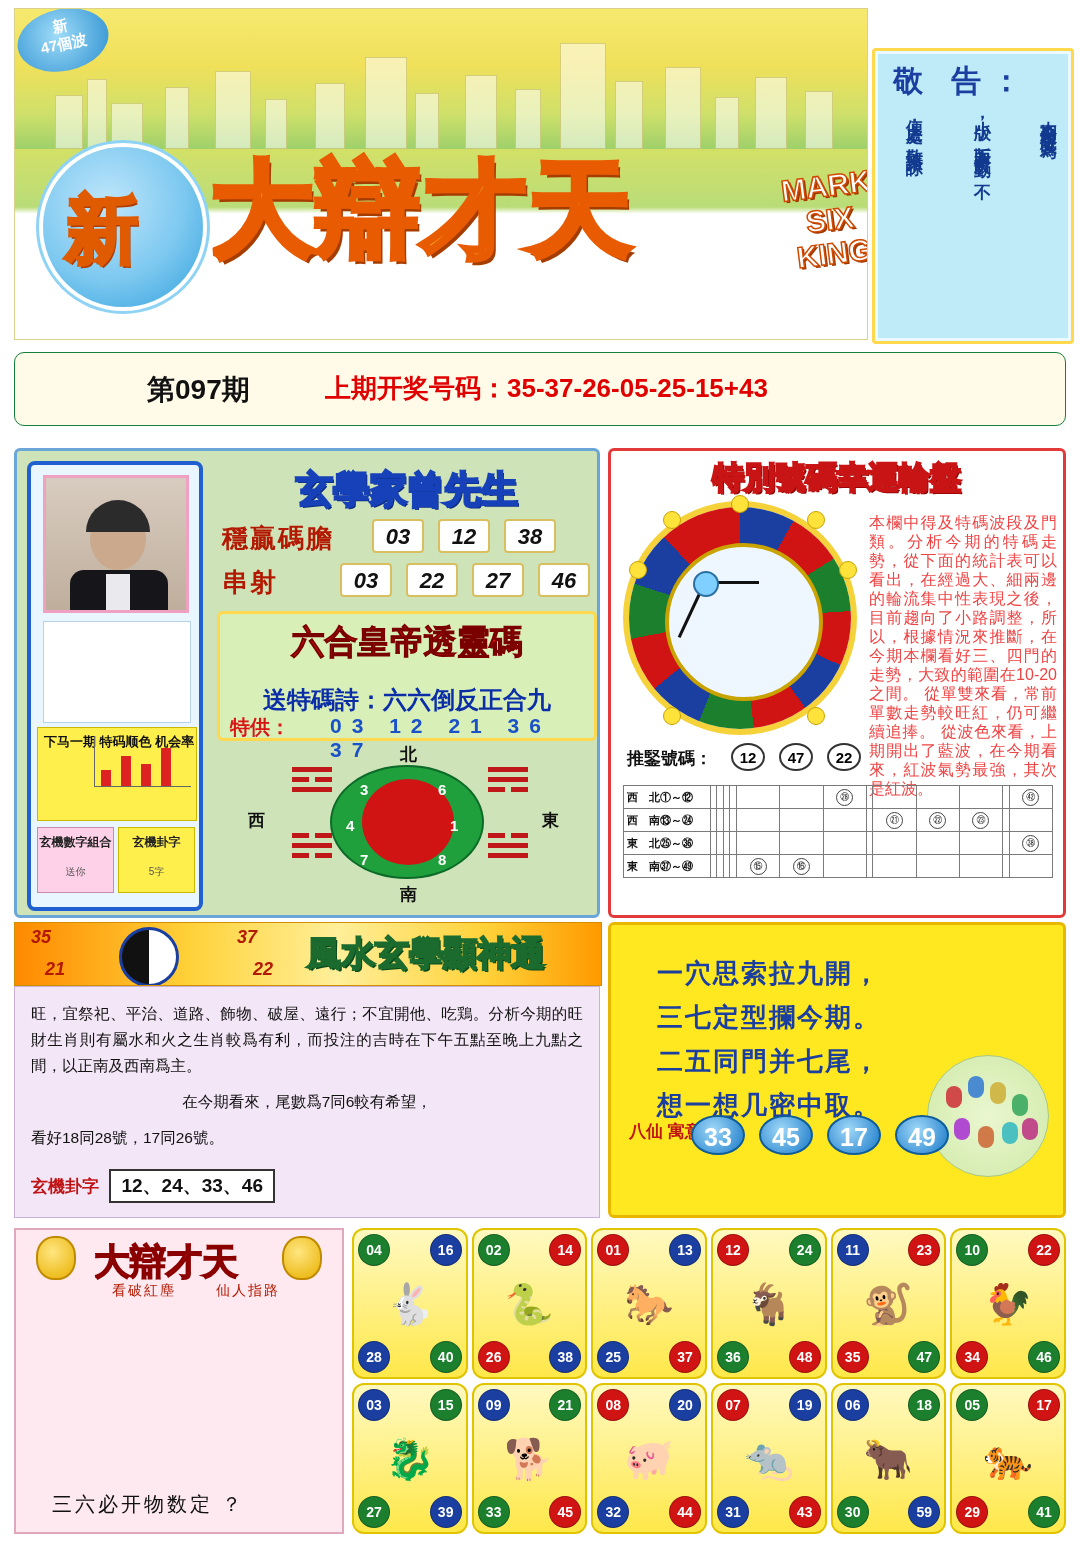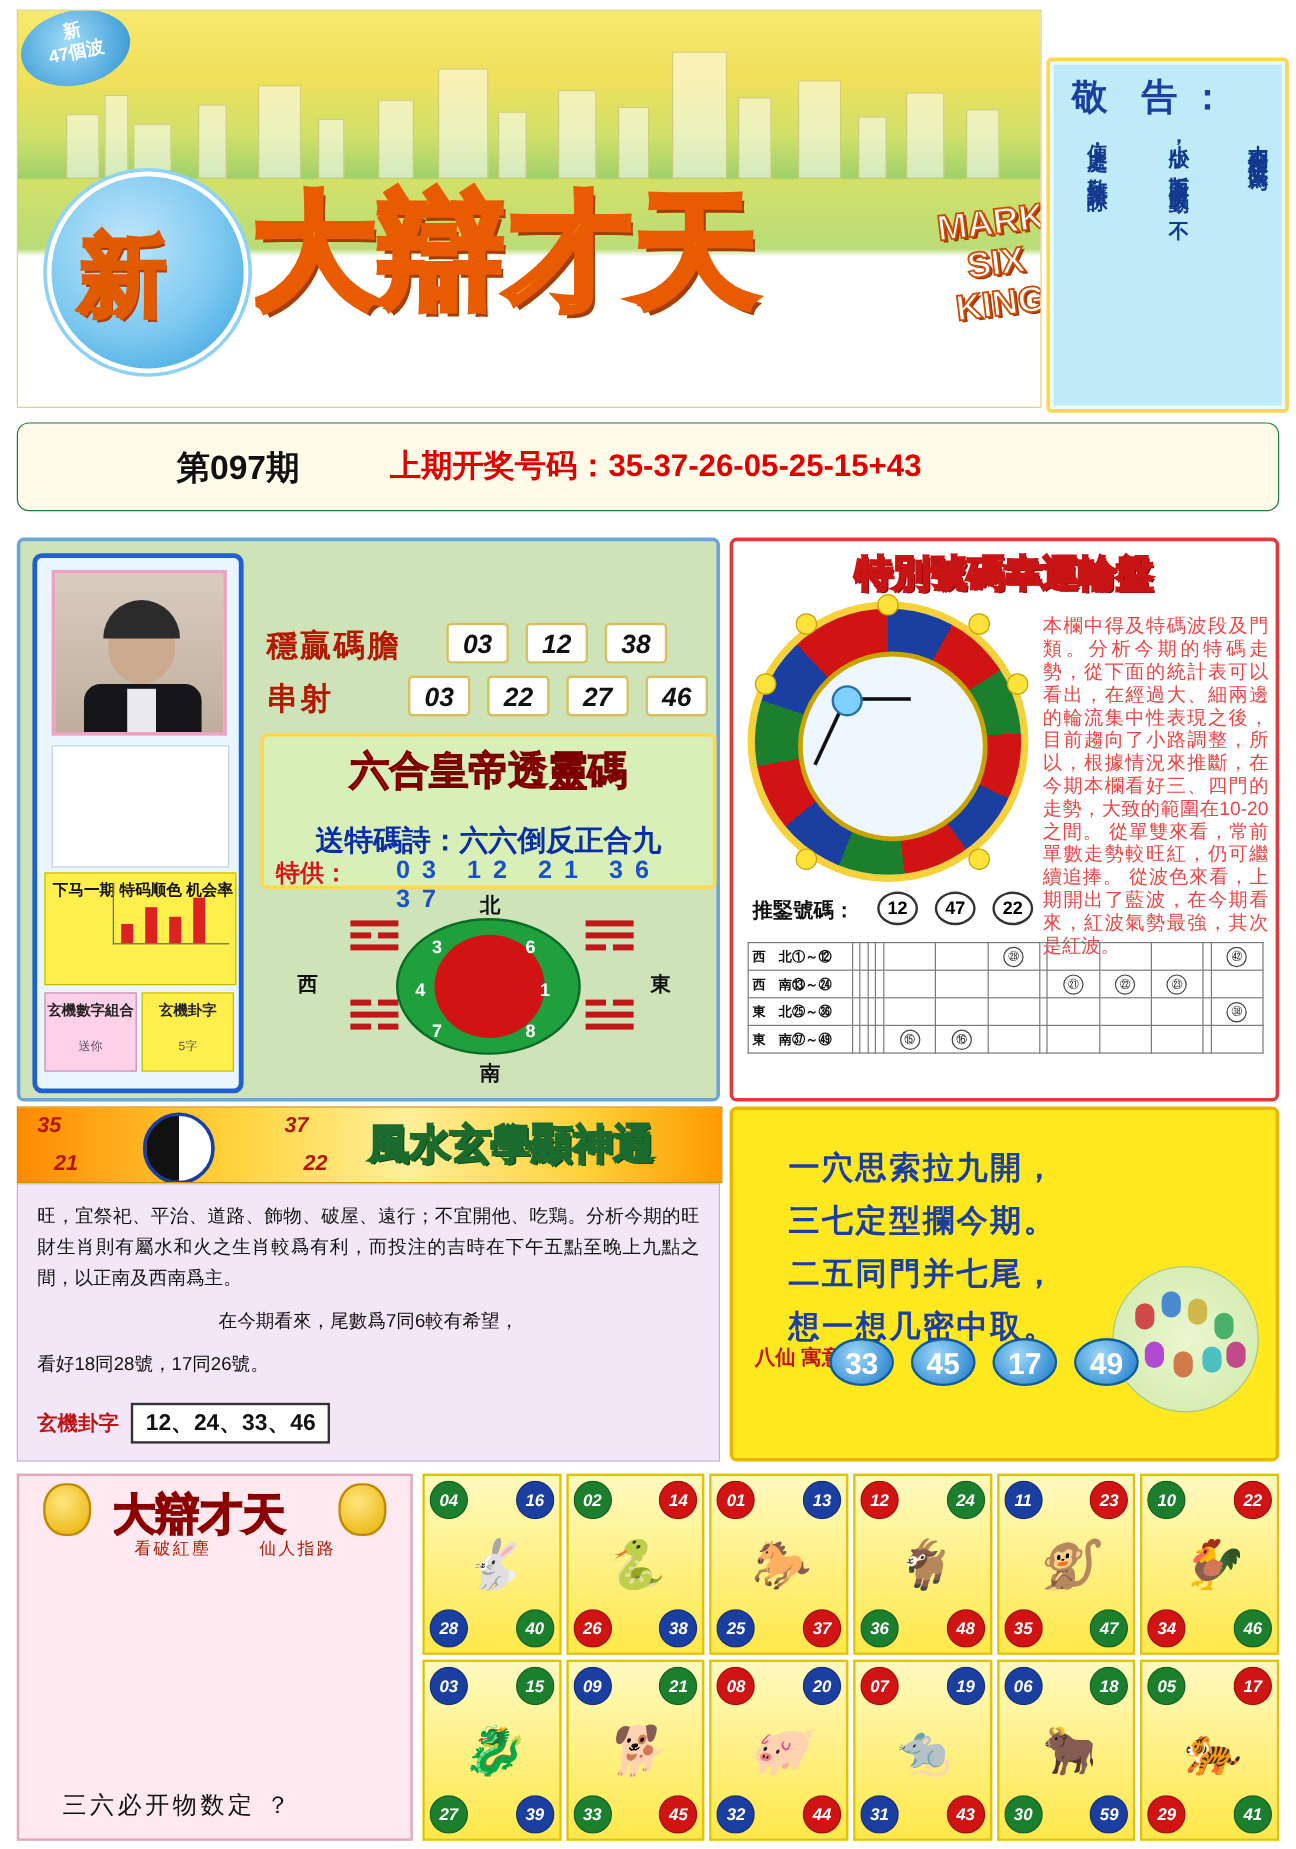--- a/index.html
+++ b/index.html
@@ -233,21 +233,21 @@
     background:radial-gradient(circle at 40% 35%,#ffe680,#e8b000);border:2px solid #c08a00;}
   .bl-bottom{position:absolute;left:36px;bottom:14px;font-size:20px;color:#111;letter-spacing:3px;}
 
   
   .zodiac{
     position:absolute;left:352px;top:1228px;width:714px;height:306px;
     display:grid;grid-template-columns:repeat(6,1fr);grid-template-rows:repeat(2,1fr);gap:4px;
   }
   .zcell{
     background:linear-gradient(180deg,#fff9c0,#ffe84a);
-    border:2px solid #e0c400;border-radius:0;position:relative;box-sizing:border-box;font-style:italic;
+    border:2px solid #e0c400;border-radius:12px;position:relative;box-sizing:border-box;
   }
   .zball{
     position:absolute;width:30px;height:30px;border-radius:50%;color:#fff;
     font-size:14px;font-weight:bold;text-align:center;line-height:30px;
     border:1px solid rgba(0,0,0,.25);
   }
   .z-tl{left:4px;top:4px;} .z-tr{right:4px;top:4px;}
   .z-bl{left:4px;bottom:4px;} .z-br{right:4px;bottom:4px;}
   .zanimal{position:absolute;left:50%;top:50%;transform:translate(-50%,-50%);font-size:40px;}
 </style>
@@ -325,20 +325,21 @@
           <span>玄機數字組合</span>
           <span class="cell-sub">送你</span>
         </div>
         <div class="cell-y">
           <span>玄機卦字</span>
           <span class="cell-sub">5字</span>
         </div>
       </div>
     </div>
 
+    <div class="expert-title">玄學家曾先生</div>
 
     <div class="rowline" style="top:68px;">
       <div class="rowlbl">穩贏碼膽</div>
       <div class="numchip" style="left:150px;">03</div>
       <div class="numchip" style="left:216px;">12</div>
       <div class="numchip" style="left:282px;">38</div>
     </div>
 
     <div class="rowline" style="top:112px;">
       <div class="rowlbl">串射</div>

